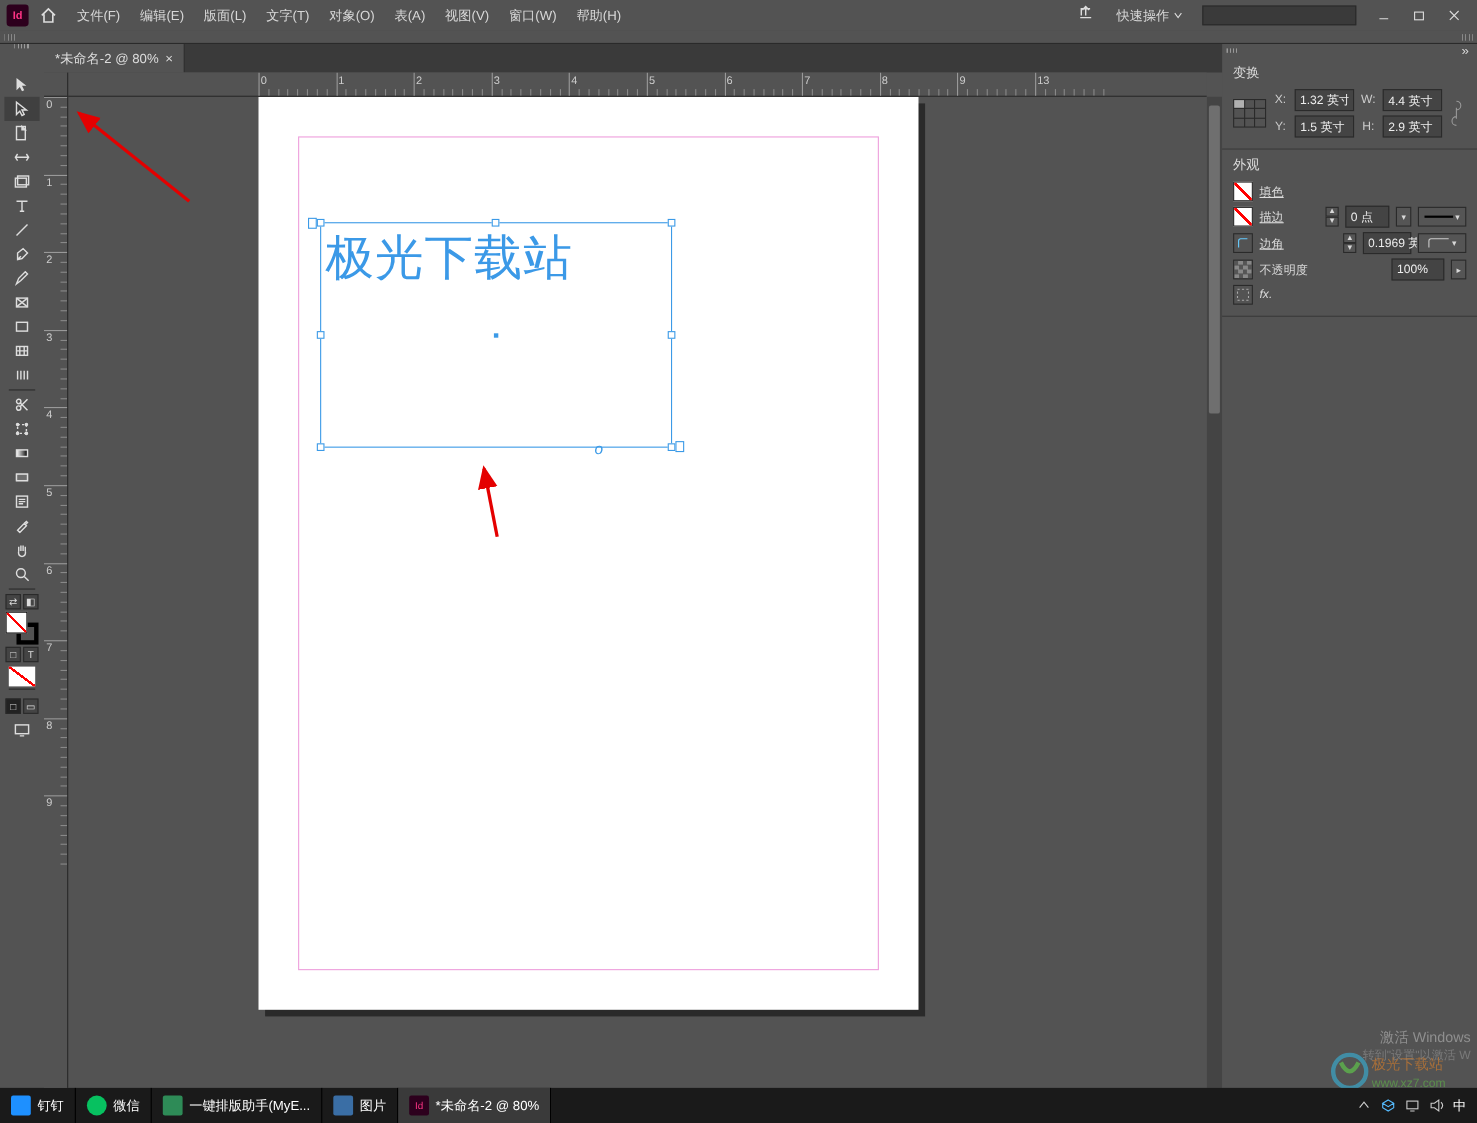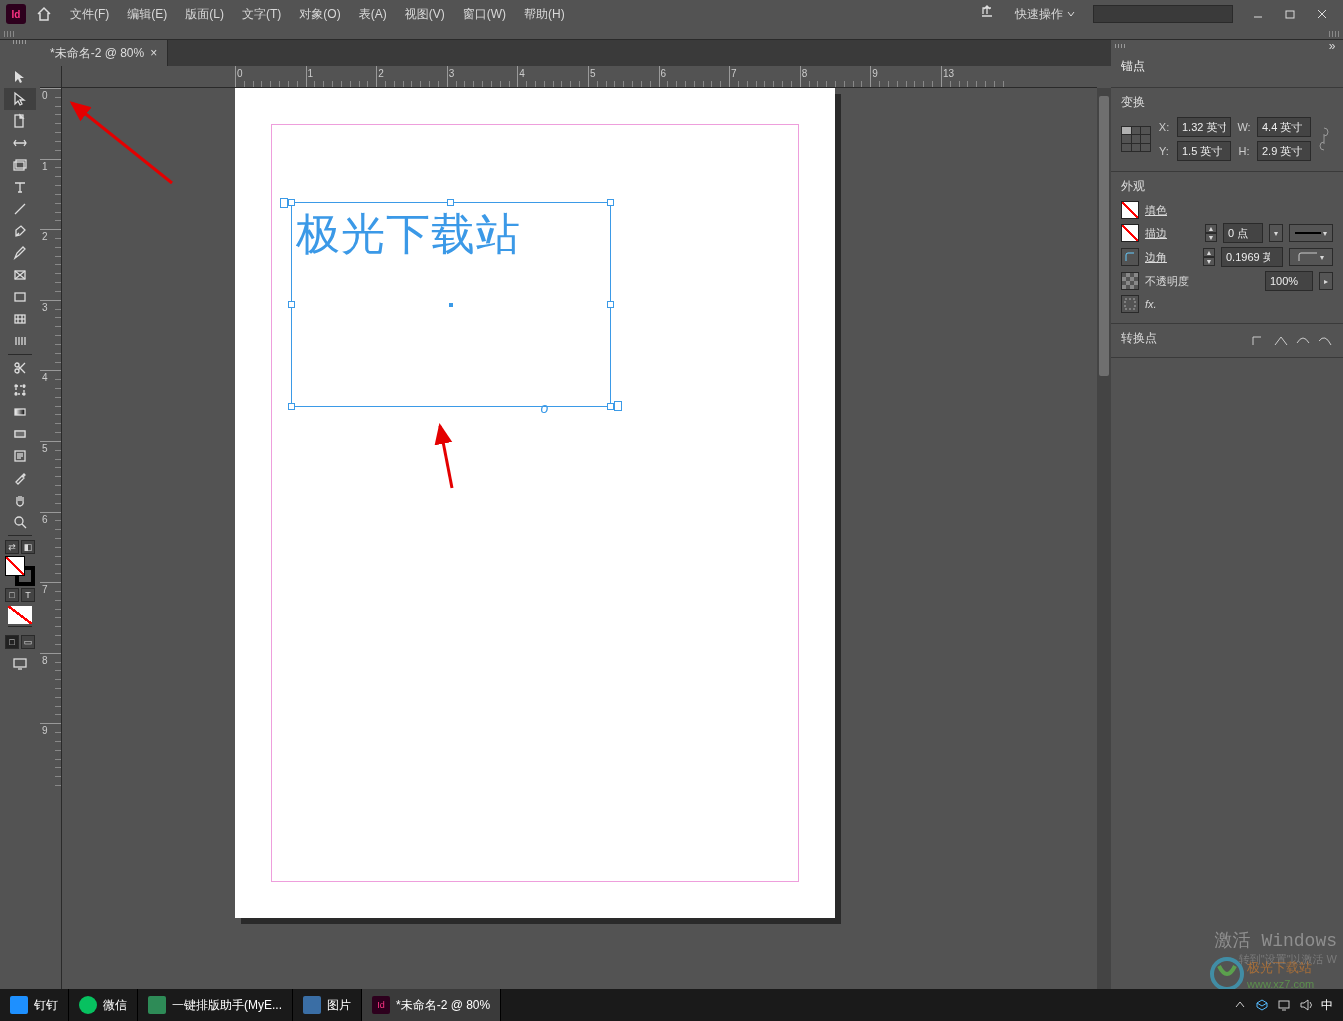--- a/index.html
+++ b/index.html
@@ -100,21 +100,21 @@
 .spin { display:flex; flex-direction:column; width:12px;}
 .spin div{height:9px;border:1px solid #2a2a2a;background:#555;font-size:7px;line-height:7px;text-align:center;}
 .dd { width:14px;height:18px;border:1px solid #2a2a2a;background:#555;display:flex;align-items:center;justify-content:center;font-size:8px;}
 .dd2 { width:44px;height:18px;border:1px solid #2a2a2a;background:#555;display:flex;align-items:center;justify-content:center;font-size:8px; gap:2px;}
 .conv-ic { width:16px;height:16px;}
 .quick-btn { width:100%; height:24px; border:1px solid #2a2a2a; background:#444; color:#eee; font-size:12px; display:flex;align-items:center;justify-content:center; cursor:pointer;}
 .constrain-ic { width:14px;height:30px; display:flex;align-items:center;justify-content:center; color:#888;}
 
 
 .watermark { position:absolute; right:6px; bottom:54px; text-align:right; color:#808080;}
-.watermark .t1 { font-size:18px; color:#8f8f8f;font-family:Liberation Mono, monospace;}
+.watermark .t1 { font-size:13px; color:#8f8f8f;}
 .watermark .t2 { font-size:11px; color:#7a7a7a;}
 .site-logo { position:absolute; right:4px; bottom:24px;}
 
 
 .taskbar { position:absolute; left:0; right:0; bottom:0; height:32px; background:#1a1a1a; display:flex; align-items:stretch; color:#fff; font-size:12px;}
 .task { display:flex; align-items:center; gap:6px; padding:0 10px; border-right:1px solid #000; cursor:pointer;}
 .task .ico { width:18px;height:18px; border-radius:2px;}
 .task.active { background:#3a3a3a;}
 .tray { margin-left:auto; display:flex; align-items:center; gap:8px; padding:0 10px;}
 .tray .ic { width:14px;height:14px;}
@@ -584,23 +584,20 @@
     </svg>
   </div>
 </div>
 
 <div class="panels">
   <div class="handle">
       <div class="g"></div>
       <div class="fly">»</div>
     </div>
   <div class="section">
-    <div class="section-title">锚点</div>
-  </div>
-  <div class="section">
     <div class="subsection">变换</div>
     <div class="row">
       <div class="ref-grid">
         <div class="on"></div>
           <div></div>
           <div></div>
         <div></div>
           <div></div>
           <div></div>
         <div></div>
@@ -665,21 +662,21 @@
         <svg width="12" height="12" viewBox="0 0 12 12">
             <path d="M2 10 V4 Q2 2 4 2 H10" stroke="#6cf" fill="none"></path>
           </svg>
       </div>
       <span class="linklabel">边角</span>
       <div style="flex:1"></div>
       <div class="spin">
           <div>▲</div>
           <div>▼</div>
         </div>
-      <div class="field" style="width:62px">
+      <div class="field" style="width:44px">
           <input style="width: 52px;" value="0.1969 英">
         </div>
       <div class="dd2"><svg width="20" height="10" viewBox="0 0 20 10">
             <path d="M1 9 V3 Q1 1 3 1 H19" stroke="#ccc" fill="none"></path>
           </svg>▾</div>
     </div>
     <div class="row">
       <div style="width:18px;height:18px;border:1px solid #2a2a2a;background:repeating-conic-gradient(#888 0 25%,#555 0 50%) 0 0/8px 8px"></div>
       <span>不透明度</span>
       <div style="flex:1"></div>
@@ -690,38 +687,20 @@
     </div>
     <div class="row">
       <div style="width:18px;height:18px;border:1px solid #2a2a2a;display:flex;align-items:center;justify-content:center">
         <svg width="12" height="12" viewBox="0 0 12 12">
             <rect x="1" y="1" width="10" height="10" stroke="#aaa" fill="none" stroke-dasharray="2"></rect>
           </svg>
       </div>
       <span style="font-style:italic">fx.</span>
     </div>
   </div>
-  <div class="section">
-    <div class="row">
-      <div class="subsection" style="margin:0">转换点</div>
-      <div style="flex:1"></div>
-      <div class="conv-ic"><svg width="16" height="16" viewBox="0 0 16 16">
-            <path d="M2 14 L2 6 L10 6" stroke="#ccc" fill="none"></path>
-          </svg></div>
-      <div class="conv-ic"><svg width="16" height="16" viewBox="0 0 16 16">
-            <path d="M2 14 L8 6 L14 14" stroke="#ccc" fill="none"></path>
-          </svg></div>
-      <div class="conv-ic"><svg width="16" height="16" viewBox="0 0 16 16">
-            <path d="M2 12 Q8 2 14 12" stroke="#ccc" fill="none"></path>
-          </svg></div>
-      <div class="conv-ic"><svg width="16" height="16" viewBox="0 0 16 16">
-            <path d="M2 10 Q8 2 14 14" stroke="#ccc" fill="none"></path>
-          </svg></div>
-    </div>
-  </div>
 </div>
 
 <div class="watermark">
   <div class="t1">激活 Windows</div>
   <div class="t2">转到"设置"以激活 W</div>
 </div>
 <div class="site-logo">
   <svg width="130" height="40" viewBox="0 0 130 40">
     <circle cx="18" cy="20" r="15" fill="none" stroke="#3aa6c9" stroke-width="4" opacity="0.7"></circle>
     <path d="M10 12 Q18 28 26 12" stroke="#5fc24c" stroke-width="4" fill="none" opacity="0.7"></path>

